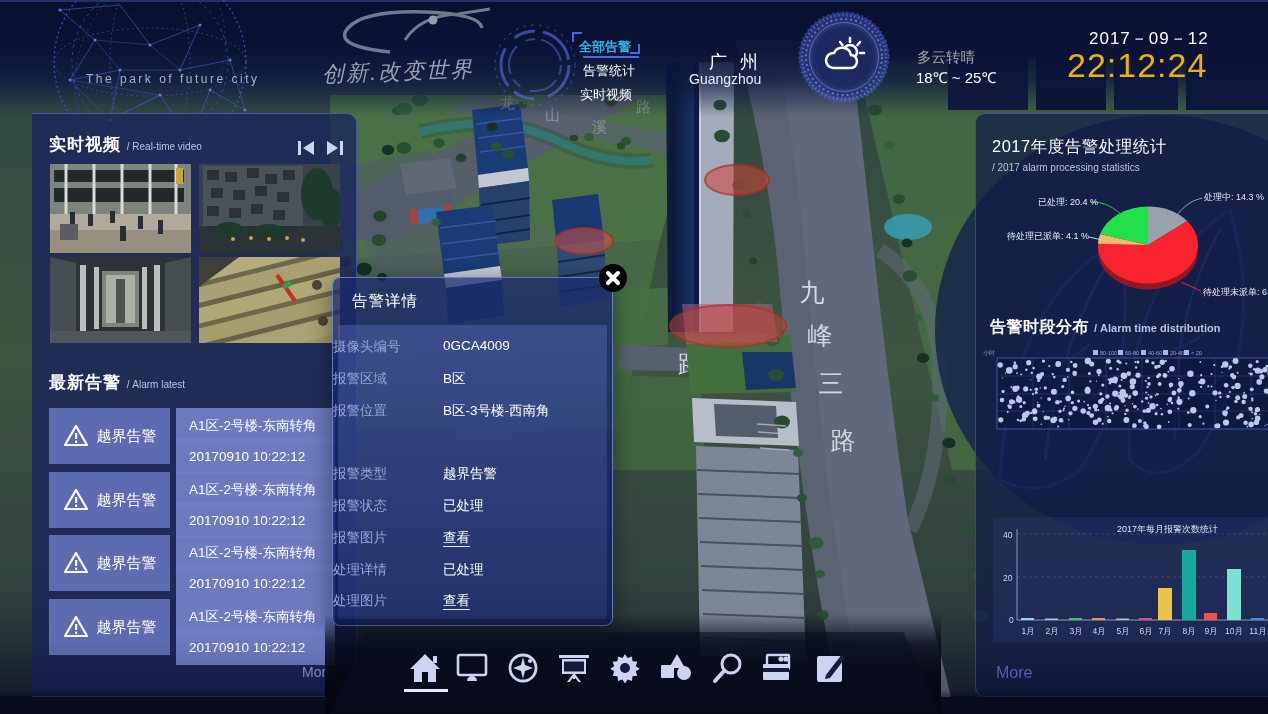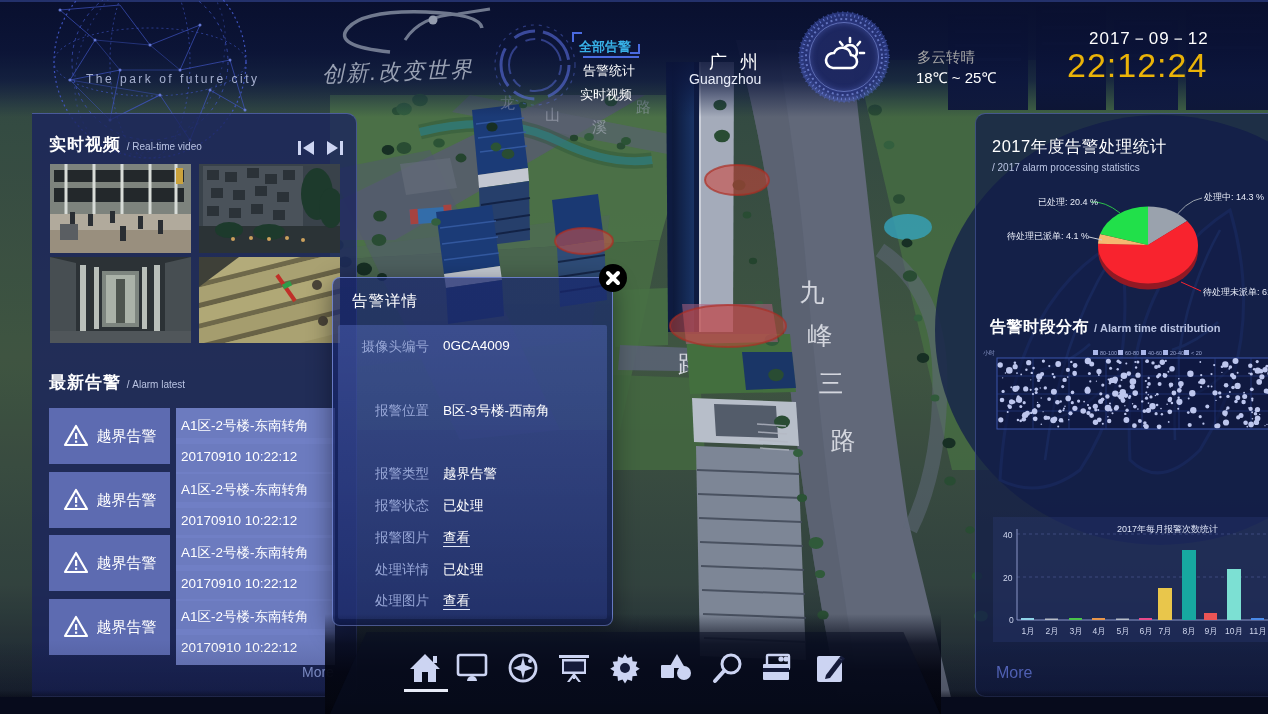--- a/index.html
+++ b/index.html
@@ -14,28 +14,28 @@
  border-top:1px solid rgba(110,130,210,.5);border-left:1px solid rgba(110,130,210,.4);
  border-bottom:1px solid rgba(110,130,210,.4);background:rgba(17,26,72,0.72)}
 .ptitle{color:#fff;font-size:17px;font-weight:bold;letter-spacing:1px}
 .psub{color:#b9c3e2;font-size:10px;font-weight:normal;letter-spacing:0}
 .rtitle{color:#fff;font-size:16.5px;font-weight:normal;letter-spacing:0.5px}
 .alabel{color:#dfe5f7;font-size:9px}
 .thumb{position:absolute;width:141px;height:89px;overflow:hidden}
 .aitem-l{position:absolute;left:17px;width:121px;height:56px;background:rgba(97,111,182,0.95);
  color:#fff;font-size:15px;display:flex;align-items:center;justify-content:center}
 .aitem-r{position:absolute;left:144px;width:159px;height:36px;background:rgba(113,127,197,0.95);
- color:#fff;font-size:13.5px;display:flex;align-items:center;padding-left:5px;white-space:nowrap}
+ color:#fff;font-size:13.5px;display:flex;align-items:center;padding-left:13px;white-space:nowrap}
 #modal{position:absolute;left:332px;top:277px;width:281px;height:349px;
  background:linear-gradient(180deg,rgba(24,38,108,0.72),rgba(18,30,88,0.80));
  border:1px solid rgba(130,150,230,.75);border-radius:8px;box-shadow:0 6px 24px rgba(0,0,10,.45)}
 #modal .inner{position:absolute;left:5px;top:47px;right:5px;bottom:6px;
  background:linear-gradient(180deg,rgba(90,112,196,0.42),rgba(60,80,160,0.30));border-radius:2px}
 .mrow{position:absolute;width:100%;height:20px;font-size:13.5px}
-.mlab{position:absolute;left:0;width:96px;text-align:right;color:#97a6d6}
+.mlab{position:absolute;left:0;width:96px;color:#97a6d6}
 .mval{position:absolute;left:110px;color:#fff}
 .menu{color:#fff;font-size:13px}
 </style></head>
 <body>
 <div id="stage">
 
 <svg class="abs" width="1268" height="714" viewBox="0 0 1268 714" style="left:0;top:0">
 <defs>
  <linearGradient id="sky" x1="0" y1="0" x2="0" y2="1">
   <stop offset="0" stop-color="#1a2840"></stop>
@@ -995,20 +995,24 @@
 <div id="modal">
 <div class="inner"></div>
 
 <div class="abs" style="left:19px;top:13px;color:#fff;font-size:15.5px;letter-spacing:1px">告警详情</div>
 
 <div class="mrow" style="top:60px">
         <span class="mlab">摄像头编号</span>
         <span class="mval"><span style="">0GCA4009</span></span>
       </div>
 
+<div class="mrow" style="top:91.8px">
+        <span class="mlab">报警区域</span>
+        <span class="mval"><span style="">B区</span></span>
+      </div>
 
 <div class="mrow" style="top:123.6px">
         <span class="mlab">报警位置</span>
         <span class="mval"><span style="">B区-3号楼-西南角</span></span>
       </div>
 
 
 <div class="mrow" style="top:187.20000000000002px">
         <span class="mlab">报警类型</span>
         <span class="mval"><span style="">越界告警</span></span>

